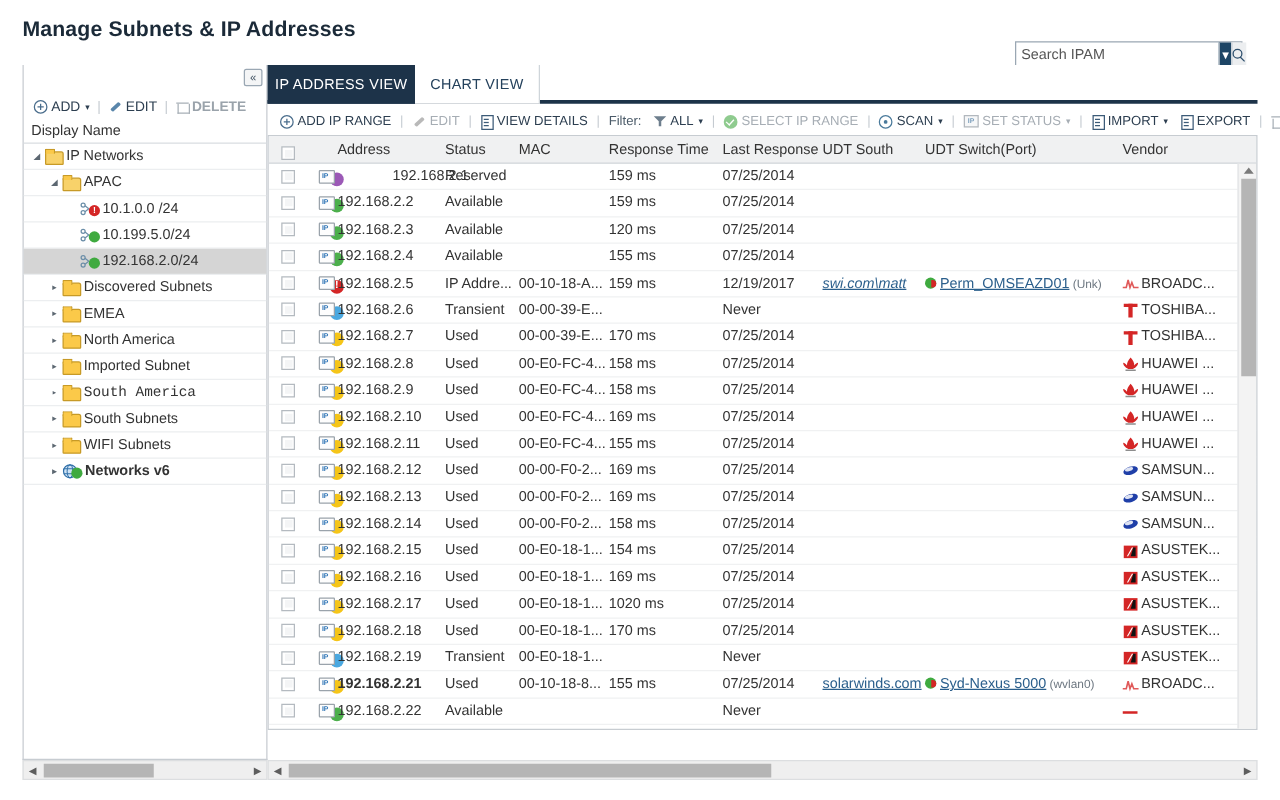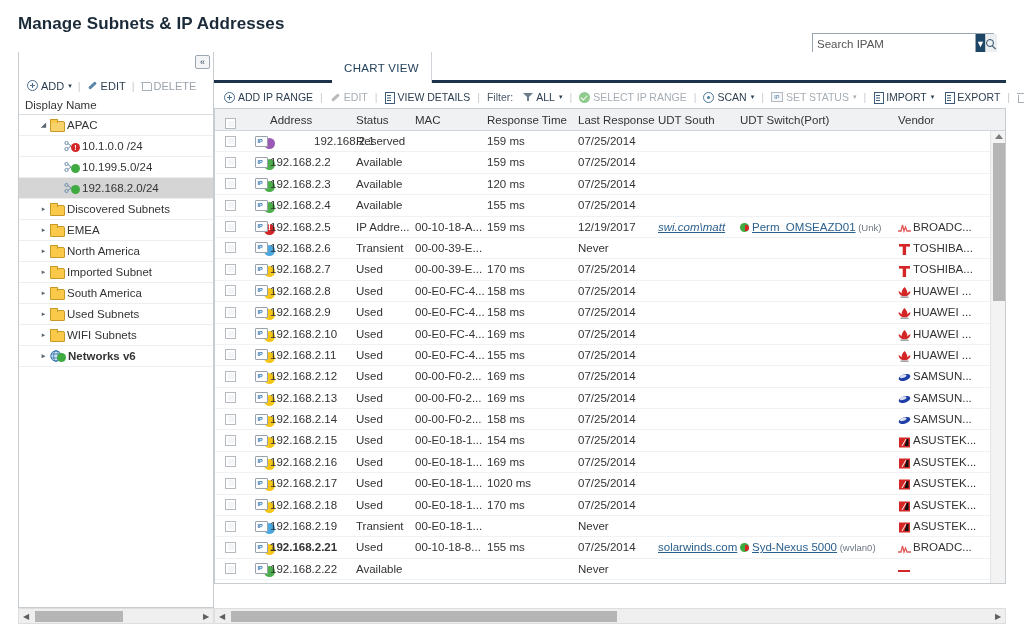--- a/index.html
+++ b/index.html
@@ -66,21 +66,21 @@
     border: 1px solid #9aa7b3; background: #f4f5f6;
     color: #3b4d5e; font-size: 9px; line-height: 12px; text-align: center;
     border-radius: 2px;
   }
   .side-toolbar {
     position: absolute; left: 0; top: 23px; width: 100%; height: 21px;
     display: flex; align-items: center; gap: 0; padding-left: 4px;
     font-size: 11px; color: #2c3e50;
   }
   .tb-item { display: flex; align-items: center; gap: 3px; padding: 0 4px; white-space: nowrap; }
-  .tb-item.dim { color: #9aa3ab; }
+  .tb-item.dim { color: #9aa3ab; font-weight: bold; }
   .tb-sep { color: #c5cbd1; padding: 0 2px; }
   .ico-plus {
     width: 11px; height: 11px; border: 1.3px solid #4a6d8c; border-radius: 50%;
     position: relative; display: inline-block;
   }
   .ico-plus::before, .ico-plus::after {
     content: ''; position: absolute; background: #4a6d8c;
   }
   .ico-plus::before { left: 2px; top: 4px; width: 5px; height: 1.3px; }
   .ico-plus::after { left: 4px; top: 2px; width: 1.3px; height: 5px; }
@@ -331,20 +331,25 @@
           <span>EDIT</span>
         </div>
         <span class="tb-sep">|</span>
         <div class="tb-item dim">
           <span class="ico-trash"></span>
           <span>DELETE</span>
         </div>
       </div>
     <div class="side-head">Display Name</div>
     <div class="tree" id="tree">
+        <div class="tnode" style="padding-left: 4px;">
+          <span class="twist">◢</span>
+          <span class="folder open"></span>
+          <span class="tlabel">IP Networks</span>
+        </div>
         <div class="tnode" style="padding-left: 18px;">
           <span class="twist">◢</span>
           <span class="folder open"></span>
           <span class="tlabel">APAC</span>
         </div>
         <div class="tnode" style="padding-left: 32px;">
           <span class="twist"></span>
           <span class="subnet-ico" style="position: relative;">
             <svg width="15" height="12" viewBox="0 0 15 12">
               <circle cx="2.5" cy="3" r="1.6" fill="none" stroke="#6b8ea8" stroke-width="1"></circle>
@@ -395,29 +400,29 @@
         <div class="tnode" style="padding-left: 18px;">
           <span class="twist">▸</span>
           <span class="folder"></span>
           <span class="tlabel">North America</span>
         </div>
         <div class="tnode" style="padding-left: 18px;">
           <span class="twist">▸</span>
           <span class="folder"></span>
           <span class="tlabel">Imported Subnet</span>
         </div>
+        <div class="tnode" style="padding-left: 18px; font-family: Liberation Mono, monospace;">
+          <span class="twist">▸</span>
+          <span class="folder"></span>
+          <span class="tlabel">South America</span>
+        </div>
         <div class="tnode" style="padding-left: 18px;">
           <span class="twist">▸</span>
           <span class="folder"></span>
-          <span class="tlabel">South America</span>
-        </div>
-        <div class="tnode" style="padding-left: 18px;">
-          <span class="twist">▸</span>
-          <span class="folder"></span>
-          <span class="tlabel">Used Subnets</span>
+          <span class="tlabel">South Subnets</span>
         </div>
         <div class="tnode" style="padding-left: 18px;">
           <span class="twist">▸</span>
           <span class="folder"></span>
           <span class="tlabel">WIFI Subnets</span>
         </div>
         <div class="tnode" style="padding-left: 18px; font-weight: bold;">
           <span class="twist">▸</span>
           <span class="globe-ico" style="position: relative;"><svg width="14" height="13" viewBox="0 0 14 13">
               <circle cx="6" cy="6" r="5.2" fill="#cfe3f5" stroke="#2f6fa8" stroke-width="1"></circle>
@@ -425,20 +430,23 @@
               <line x1="1" y1="4" x2="11" y2="4" stroke="#2f6fa8" stroke-width=".8"></line>
               <line x1="1" y1="8" x2="11" y2="8" stroke="#2f6fa8" stroke-width=".8"></line>
             </svg><span class="dot" style="left: 7px; top: 3px; width: 9px; height: 9px; background: rgb(63, 170, 63);"></span></span>
           <span class="tlabel">Networks v6</span>
         </div>
       </div>
   </div>
 
   <div class="main">
     <div class="tabbar" id="tabbar">
+        <div class="tab active">
+          <span>IP ADDRESS VIEW</span>
+        </div>
         <div class="tab inactive">
           <span>CHART VIEW</span>
         </div>
       </div>
     <div class="grid-toolbar" id="grid-toolbar">
         <div class="gt">
           <span class="ico-plus"></span>
           <span>ADD IP RANGE</span>
         </div>
         <span class="tb-sep">|</span>

